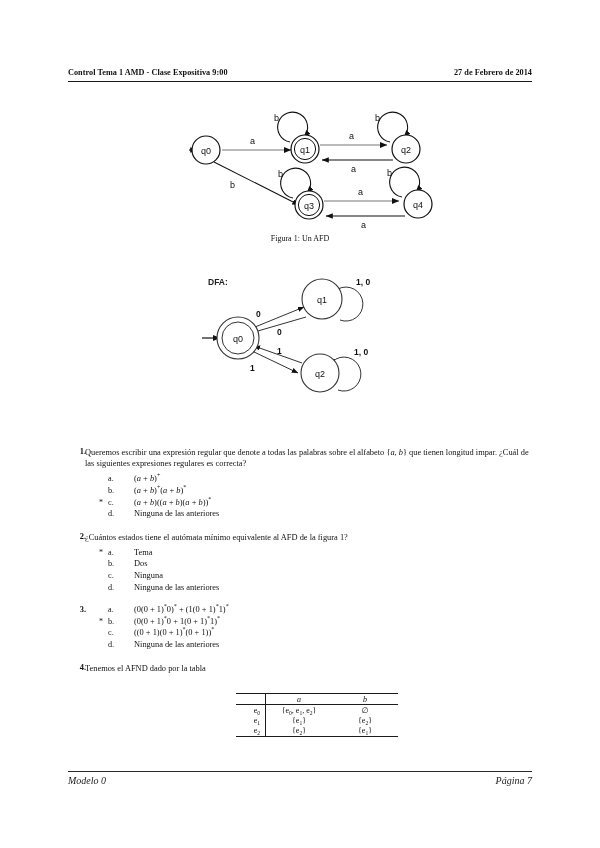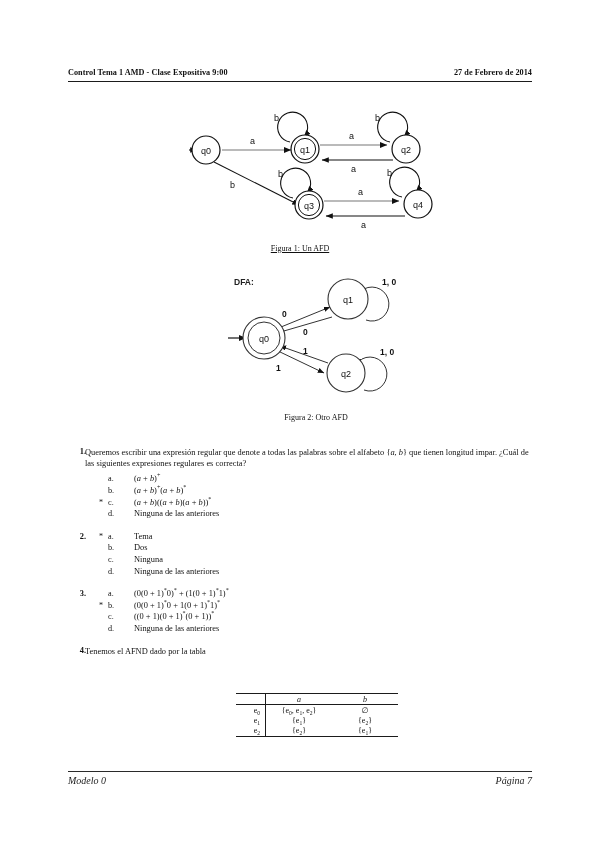--- a/index.html
+++ b/index.html
@@ -243,24 +243,24 @@
       <g>
         <circle cx="159" cy="105" r="14" fill="#fff" stroke="#111" stroke-width="1.2"></circle>
         <circle cx="159" cy="105" r="10.6" fill="none" stroke="#111" stroke-width="1"></circle>
         <text class="nd-label" x="159" y="108.5" text-anchor="middle">q3</text>
       </g>
       <g>
         <circle cx="268" cy="104" r="14" fill="#fff" stroke="#111" stroke-width="1.2"></circle>
         <text class="nd-label" x="268" y="107.5" text-anchor="middle">q4</text>
       </g>
     </svg>
-    <div class="figcaption" style="top:144px;text-decoration:underline;">Figura 1: Un AFD</div>
+    <div class="figcaption" style="top:134px;">Figura 1: Un AFD</div>
   </div>
 
-  <div class="figure-wrap" style="left:166px; top:263px; width:300px; height:170px;text-decoration:underline;">
+  <div class="figure-wrap" style="left:140px; top:263px; width:300px; height:170px;text-decoration:underline;">
     <svg width="300" height="140" viewBox="0 0 300 140">
       <defs>
         <marker id="ah2" markerWidth="7" markerHeight="7" refX="6.2" refY="2.6" orient="auto">
           <path d="M0,0 L6.4,2.6 L0,5.2 z" fill="#111"></path>
         </marker>
       </defs>
 
       <text class="dfa-title" x="68" y="22">DFA:</text>
 
       <path d="M62,75 L80,75" stroke="#111" stroke-width="1.2" fill="none" marker-end="url(#ah2)"></path>
@@ -290,21 +290,20 @@
       </g>
       <g>
         <circle cx="182" cy="36" r="20" fill="#fff" stroke="#333" stroke-width="1.1"></circle>
         <text class="nd-label" x="182" y="39.5" text-anchor="middle">q1</text>
       </g>
       <g>
         <circle cx="180" cy="110" r="19" fill="#fff" stroke="#333" stroke-width="1.1"></circle>
         <text class="nd-label" x="180" y="113.5" text-anchor="middle">q2</text>
       </g>
     </svg>
-    <div class="figcaption" style="top:150px;">Figura 2: Otro AFD</div>
   </div>
 
   <div class="qlist">
 
     <div class="question">
       <div class="qnum">1.</div>
       <div class="qtext">Queremos escribir una expresión regular que denote a todas las palabras sobre el alfabeto {<span class="mathit">a</span>, <span class="mathit">b</span>} que tienen longitud impar. ¿Cuál de las siguientes expresiones regulares es correcta?</div>
       <div class="options">
         <div class="option">
           <span class="opt-letter">a.</span>
@@ -321,20 +320,21 @@
         </div>
         <div class="option">
           <span class="opt-letter">d.</span>
           <span class="opt-body">Ninguna de las anteriores</span>
         </div>
       </div>
     </div>
 
     <div class="question" style="margin-top:11px;">
       <div class="qnum">2.</div>
+      <div class="qtext">¿Cuántos estados tiene el autómata mínimo equivalente al AFD de la figura 1?</div>
       <div class="options">
         <div class="option">
           <span class="opt-star">*</span>
           <span class="opt-letter">a.</span>
           <span class="opt-body">Tema</span>
         </div>
         <div class="option">
           <span class="opt-letter">b.</span>
           <span class="opt-body">Dos</span>
         </div>

